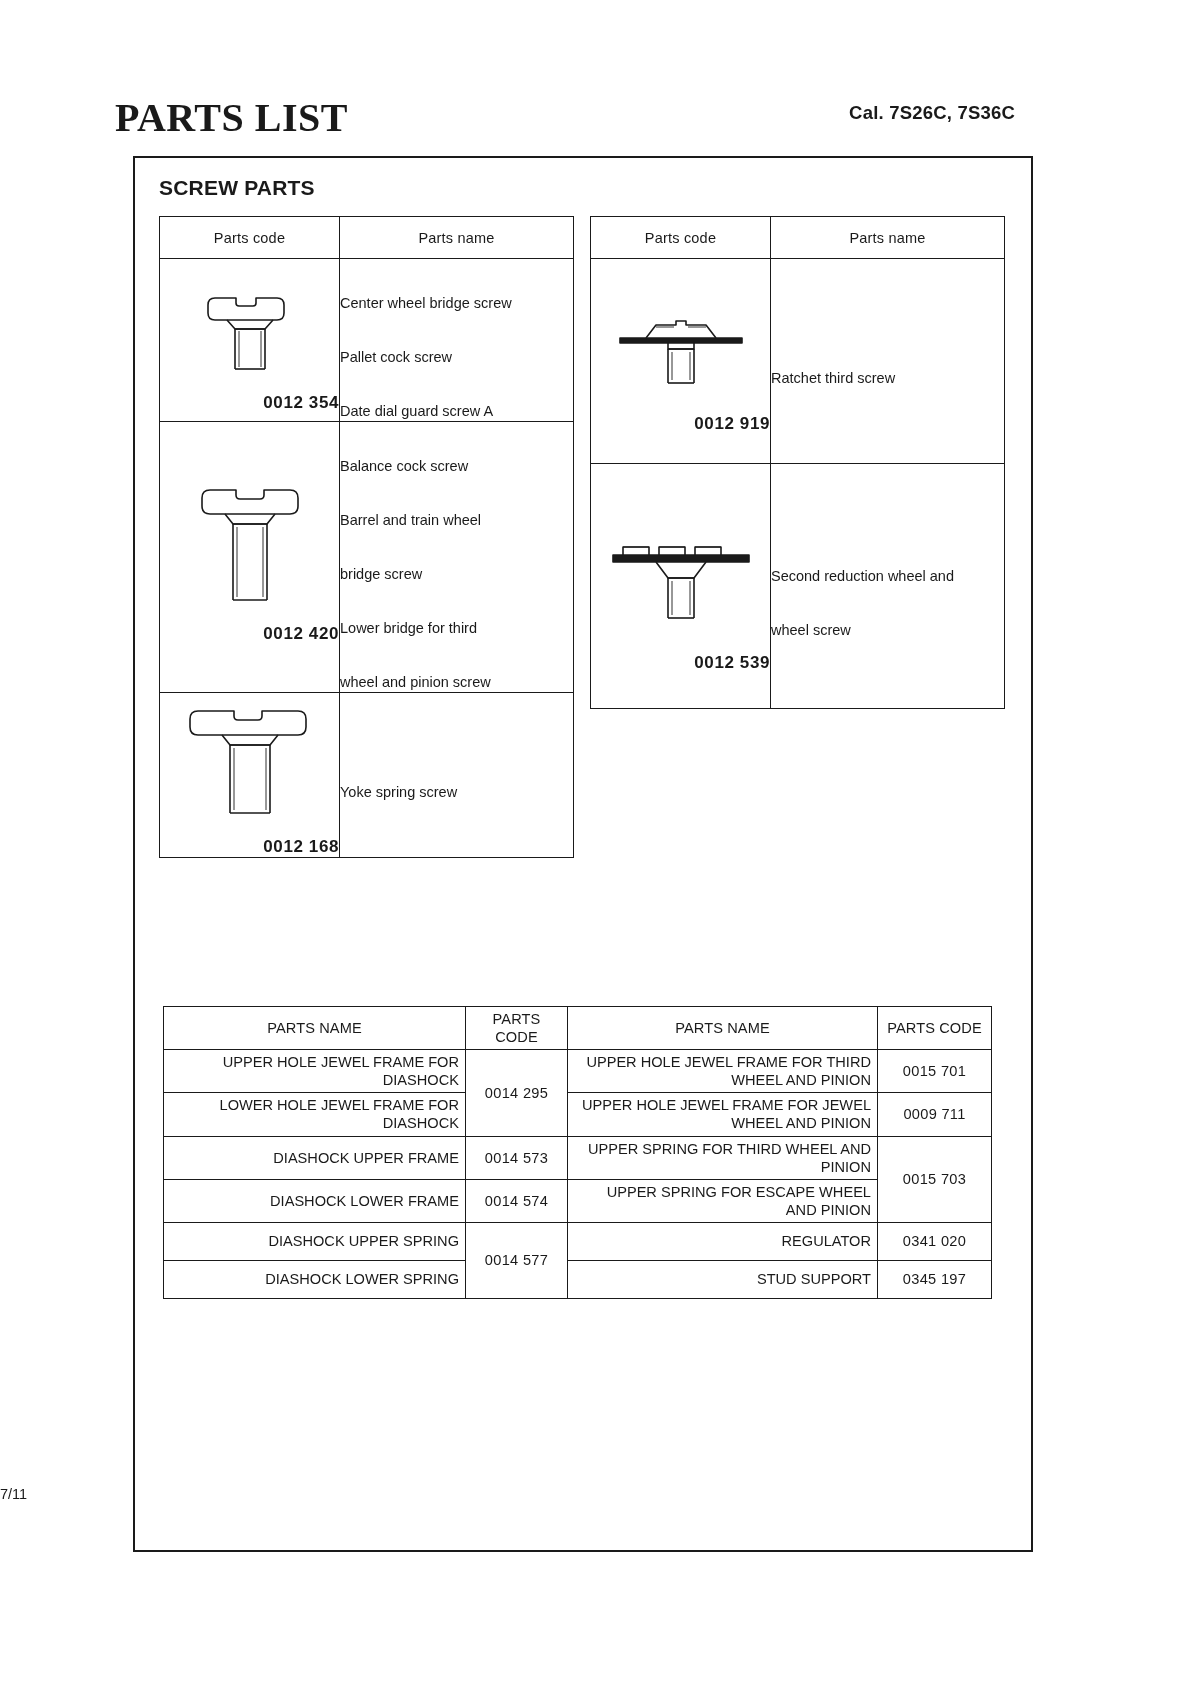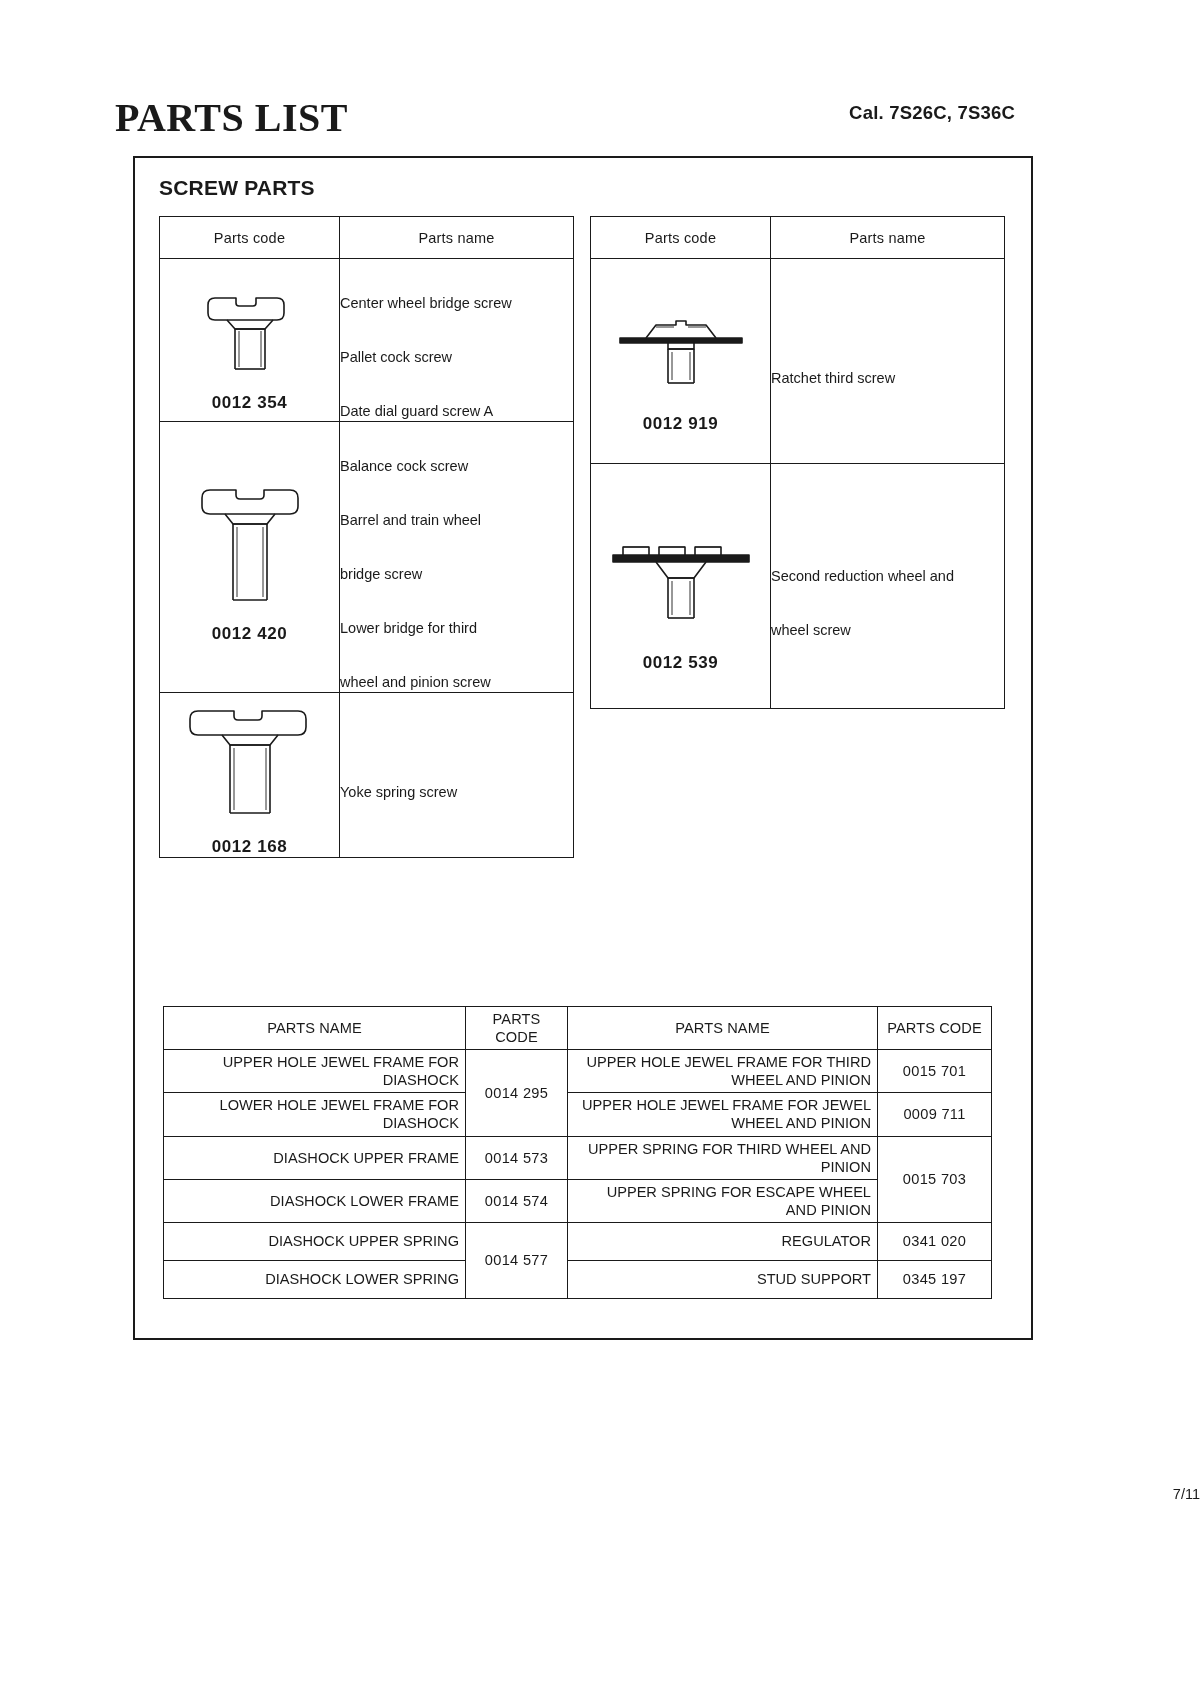--- a/index.html
+++ b/index.html
@@ -42,21 +42,21 @@
     letter-spacing: 0.2px;
     white-space: nowrap;
   }
 
   
   .page-frame {
     position: absolute;
     left: 133px;
     top: 156px;
     width: 900px;
-    height: 1184px;
+    height: 1396px;
     border: 2px solid #1a1a1a;
     background: #fff;
   }
 
   .section-title {
     position: absolute;
     left: 24px;
     top: 18px;
     font-size: 21px;
     font-weight: bold;
@@ -102,20 +102,21 @@
     display: flex;
     align-items: center;
     justify-content: center;
     height: 122px;
   }
   .code-cell .code-text {
     font-size: 17px;
     font-weight: bold;
     letter-spacing: 0.6px;
     margin-top: 4px;
+    text-align: right;
   }
   .name-cell {
     font-size: 14.5px;
     line-height: 1.38;
     padding: 10px 14px;
     text-align: left;
   }
   .name-cell .line { display: block; white-space: nowrap; margin-top: 34px; }
 
   .row-tall .drawing { height: 150px; }
@@ -153,21 +154,21 @@
   .w-code-l { width: 102px; }
   .w-name-r { width: 310px; }
   .w-code-r { width: 114px; }
 
   
   .page-footer {
     position: absolute;
     left: 0;
     top: 1486px;
     width: 1200px;
-    text-align: right;
+    text-align: left;
     font-size: 14.5px;
   }
 
   svg { display: block; }
 </style>
 </head>
 <body>
 
 <div class="page-header">
   <div class="page-title">PARTS LIST</div>

